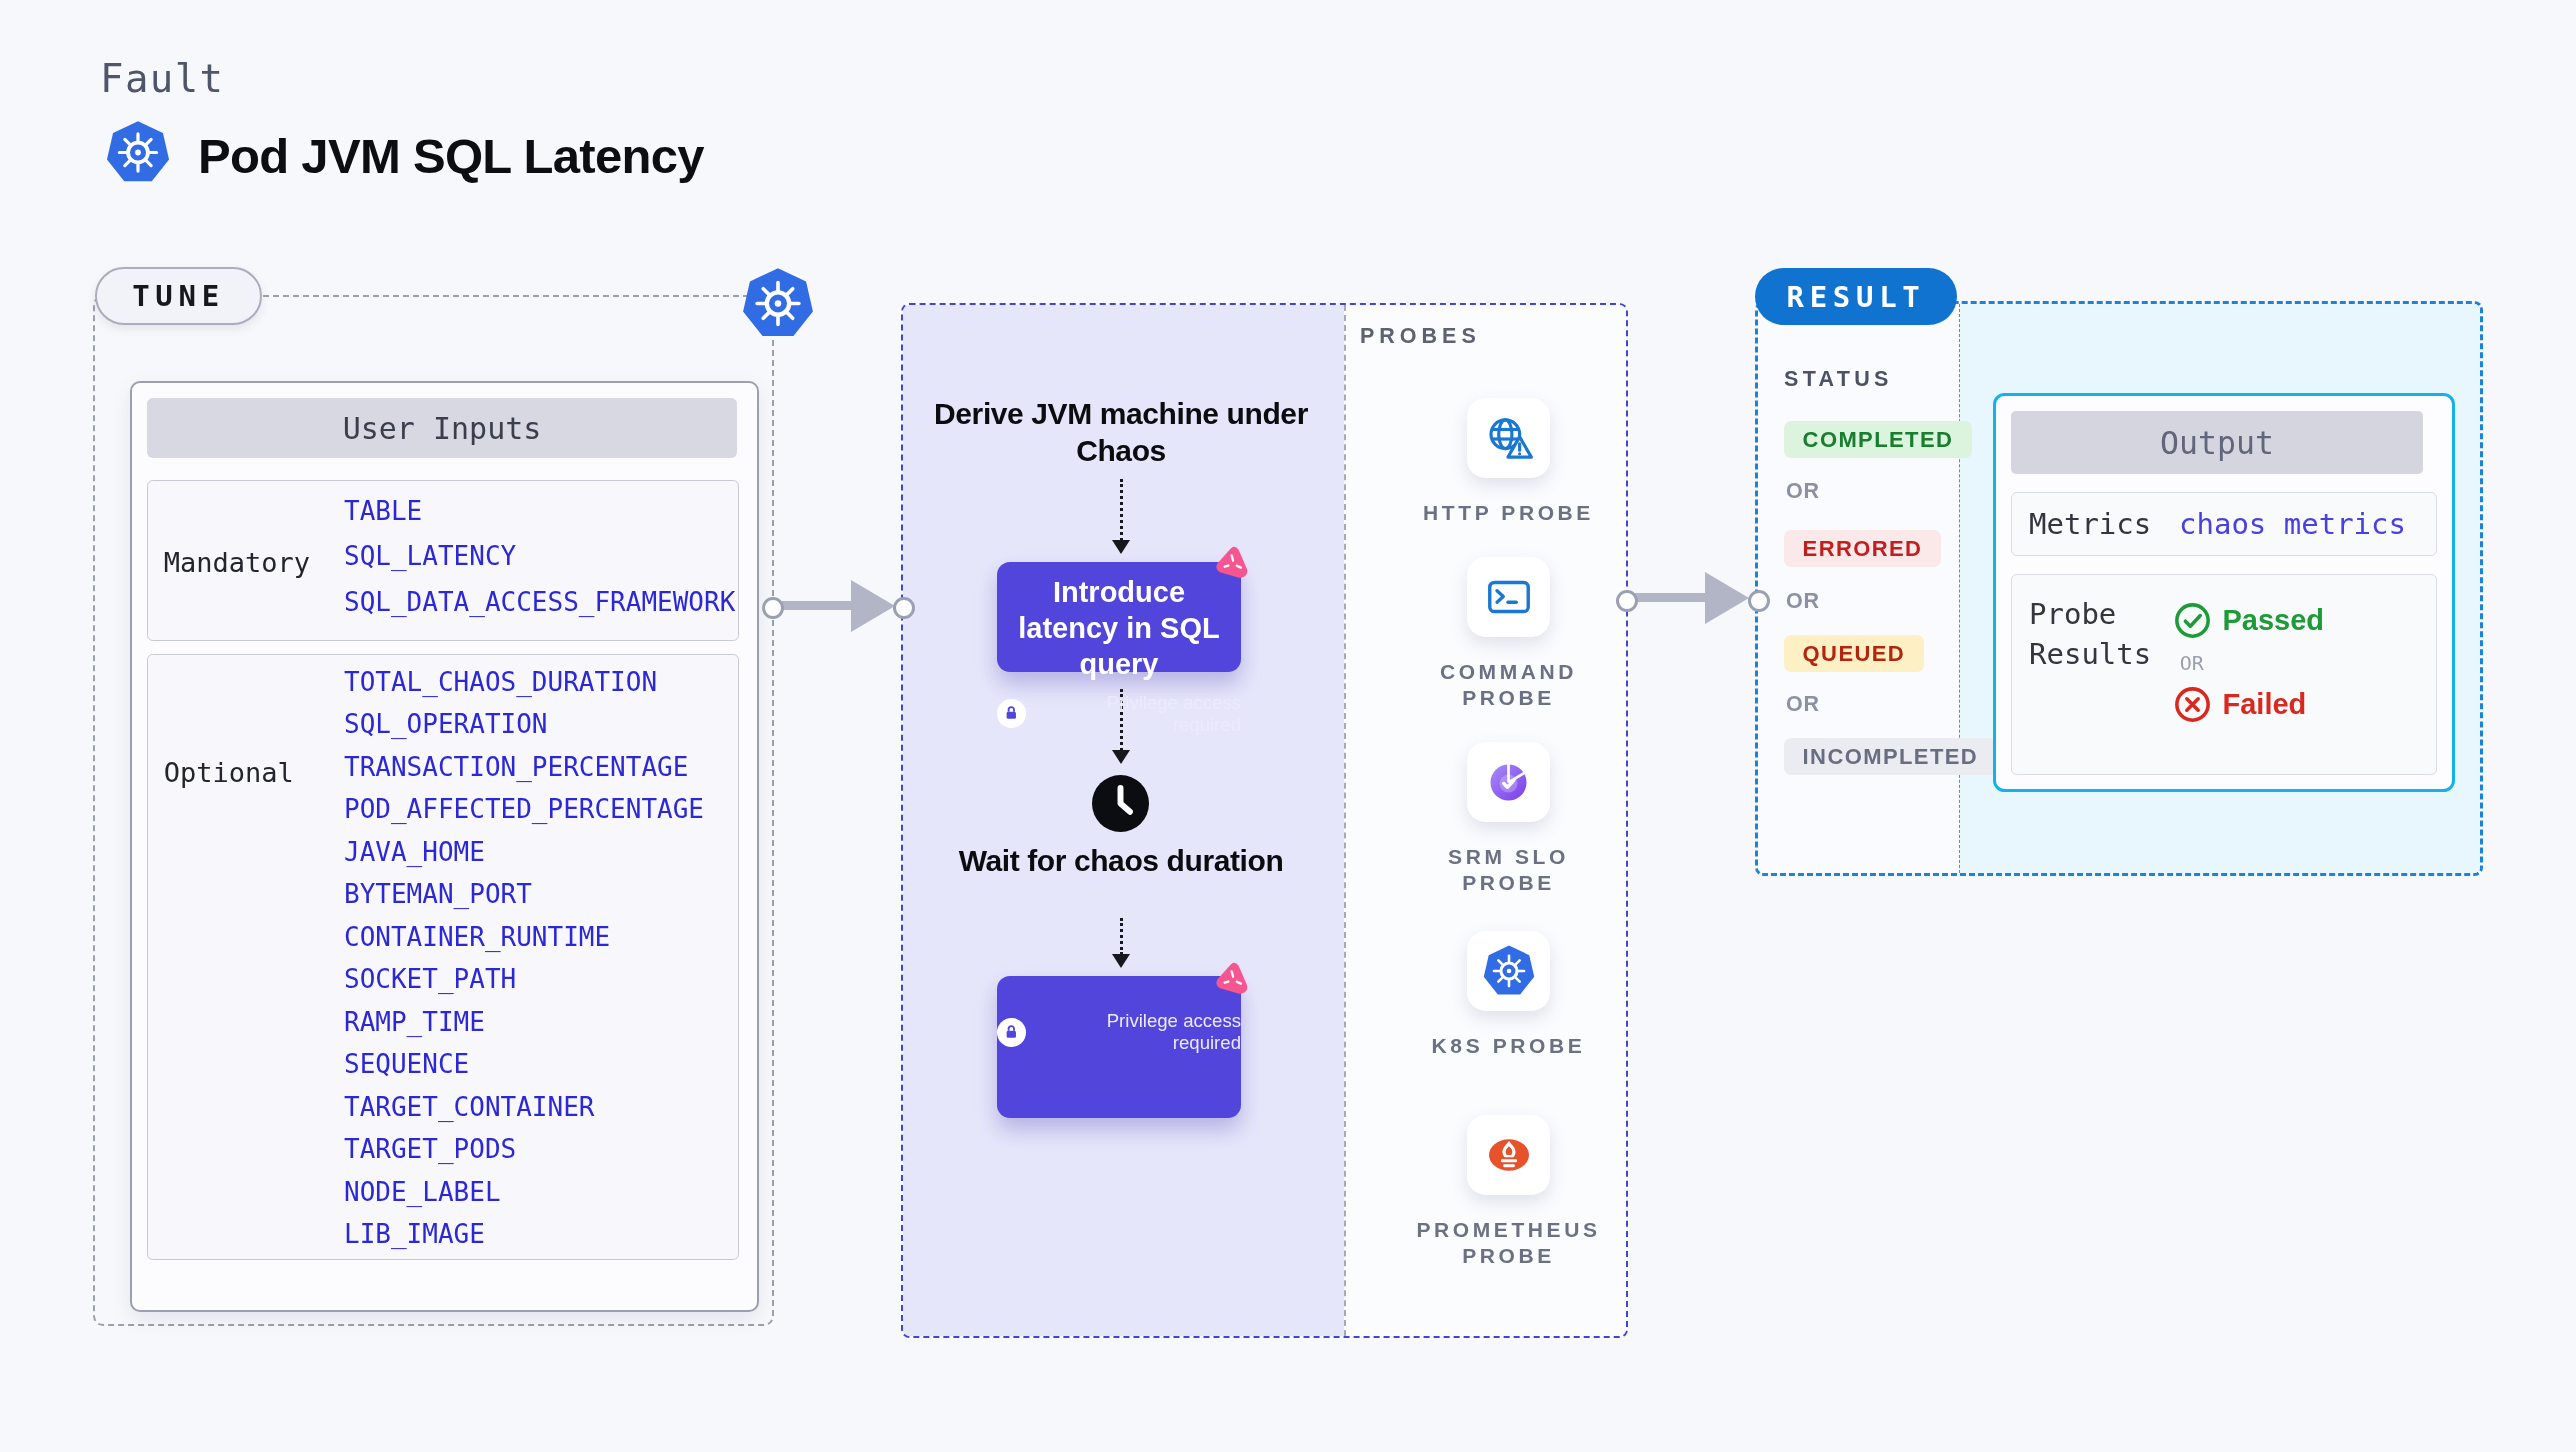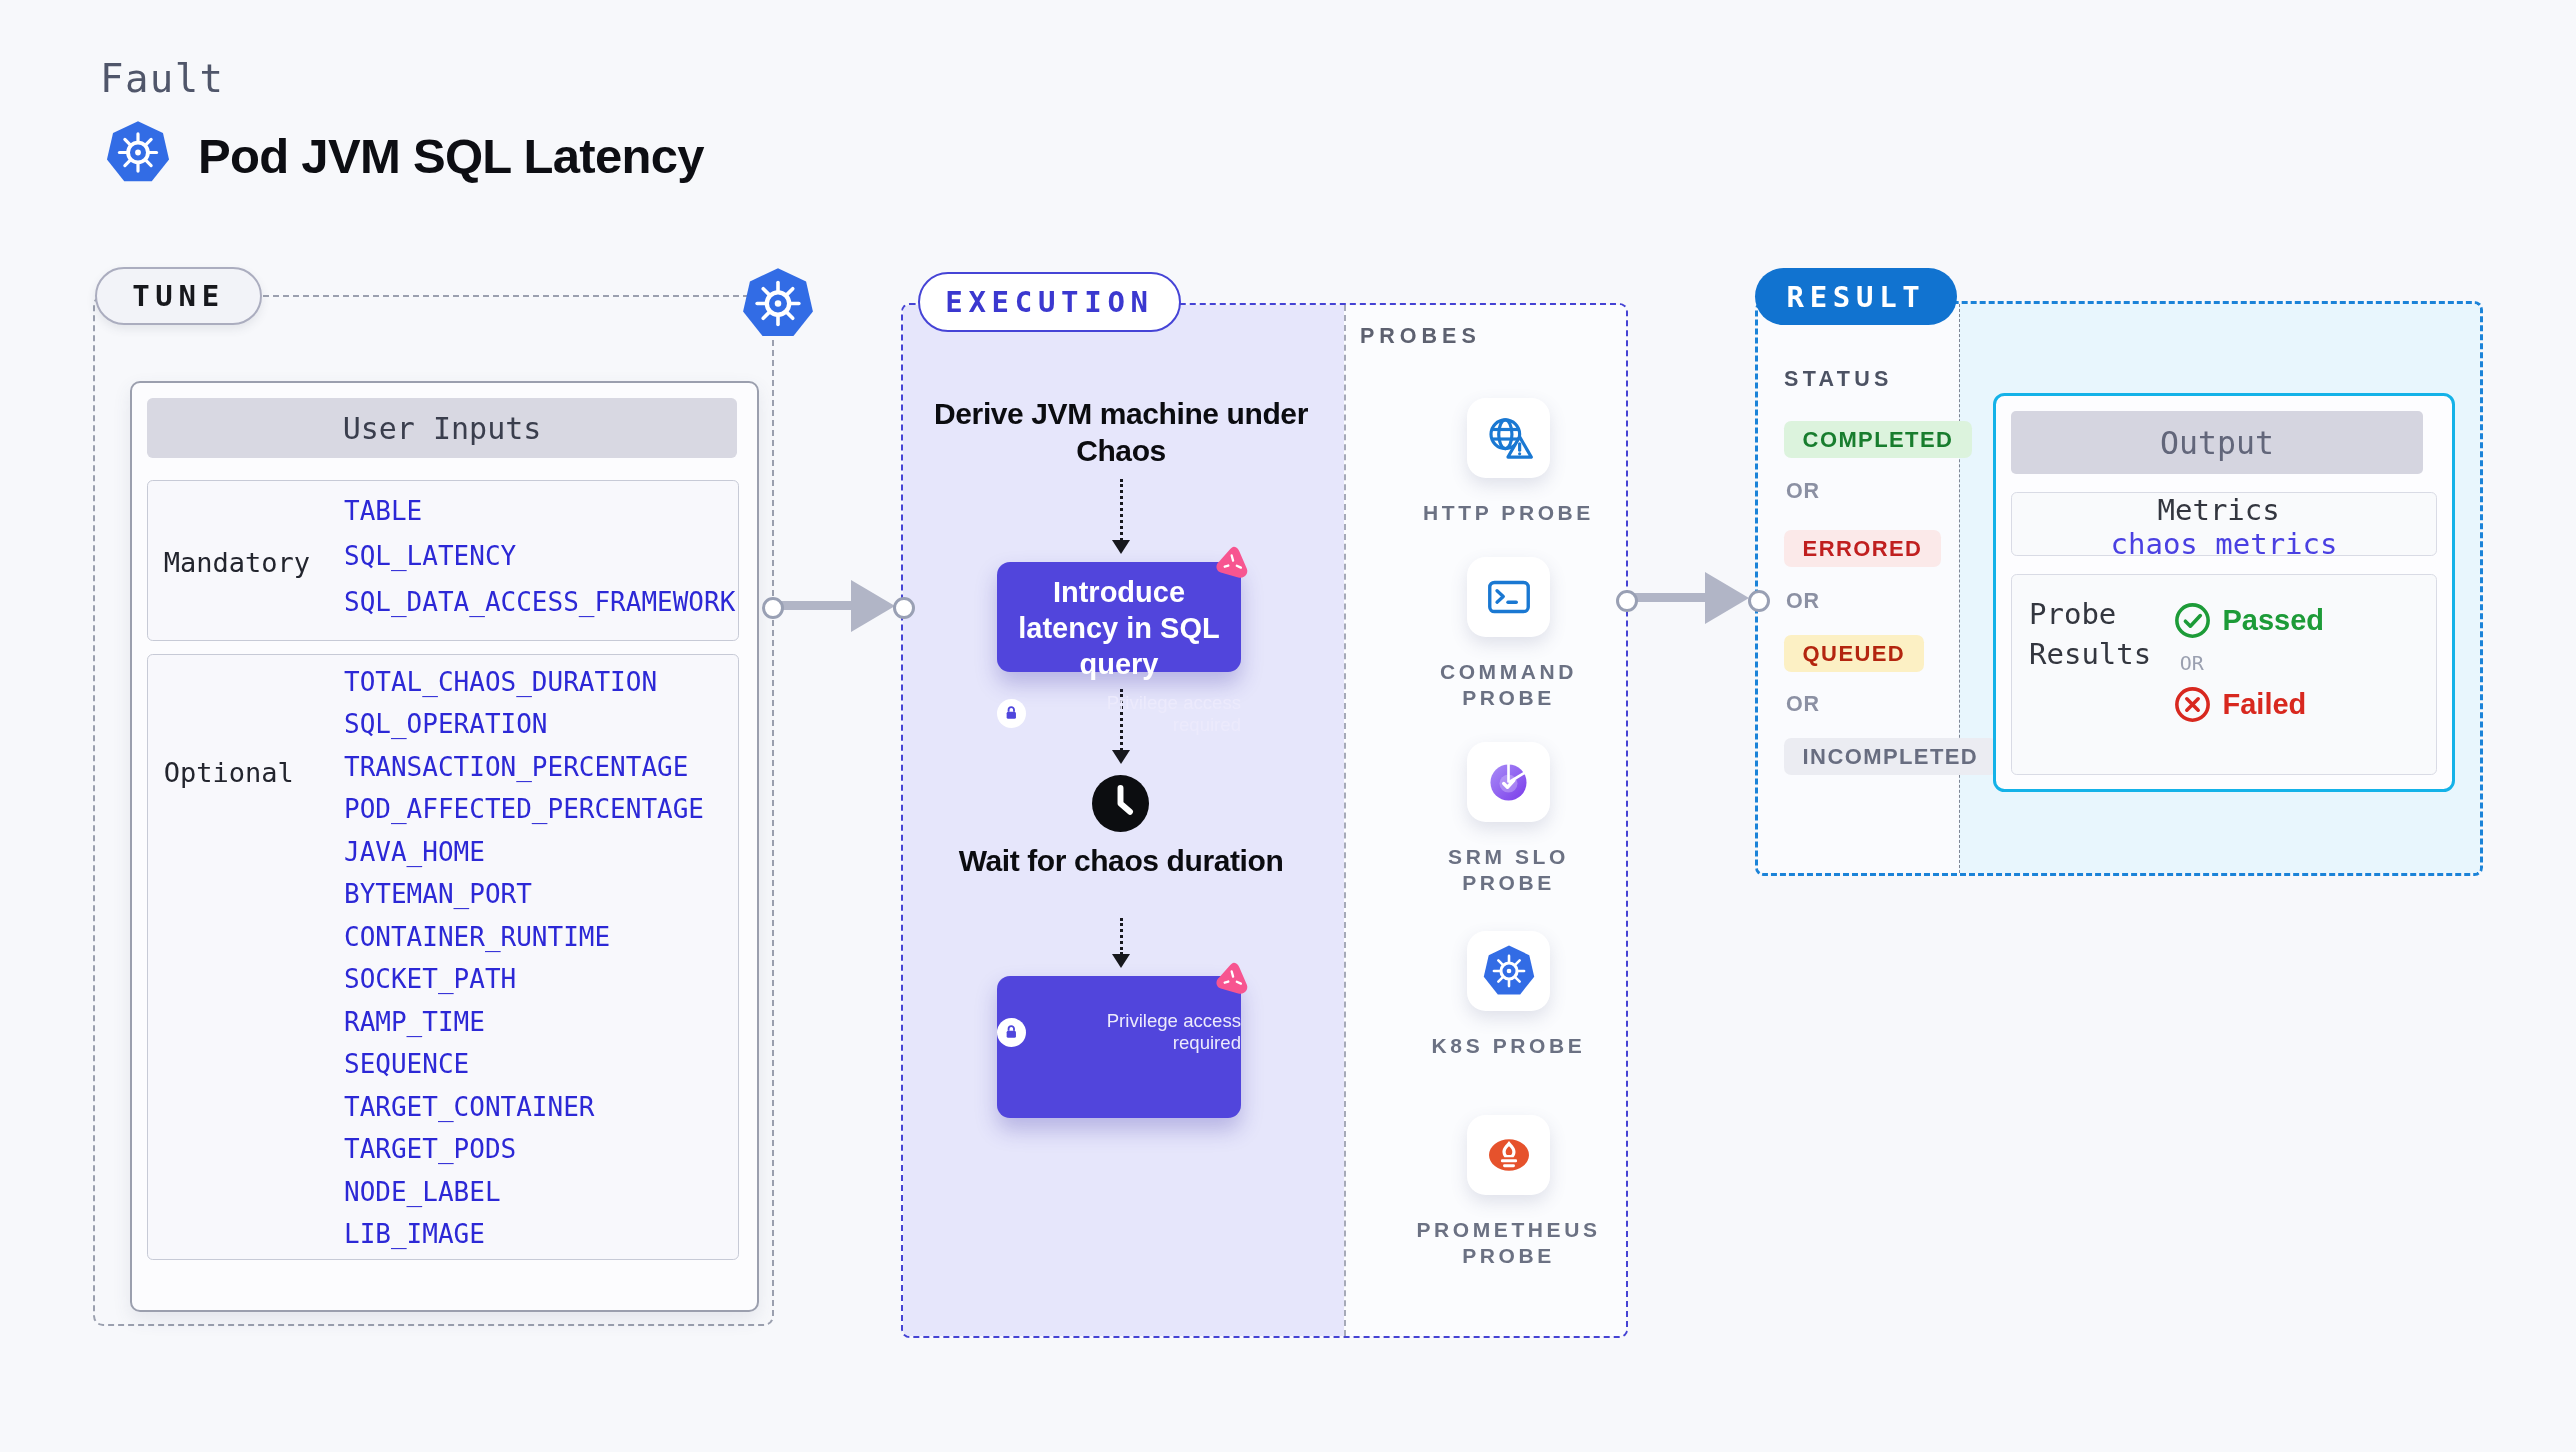--- a/index.html
+++ b/index.html
@@ -92,21 +92,21 @@
   .badge.incompleted{top:738px;background:#ebecf2;color:#686d80;}
   .or-status{position:absolute;left:1786px;font-size:21.5px;font-weight:700;color:#8b90a3;z-index:3;letter-spacing:0.7px;}
 
   
   .output-card{left:1993px;top:393px;width:456px;height:393px;background:#fdfdff;
                border:3.6px solid #14b2e8;border-radius:11.5px;z-index:3;}
   .output-header{position:absolute;left:15px;top:15px;width:412px;height:63px;background:#d5d5e0;
                  border-radius:5px;display:flex;align-items:center;justify-content:center;
                  font-size:31.5px;color:#62667a;}
   .output-row{position:absolute;left:15px;width:426px;background:#f9fafc;border:1.4px solid #d9dbe5;
-              border-radius:5.7px;box-sizing:border-box;flex-direction:column;}
+              border-radius:5.7px;box-sizing:border-box;}
   .row-metrics{top:96px;height:64px;display:flex;align-items:center;}
   .row-metrics .row-label{font-size:29px;color:#33363f;margin-left:17px;width:150px;}
   .metrics-value{font-size:29px;color:#4a40e2;}
   .row-probes{top:178px;height:201px;}
   .row-probes .row-label{position:absolute;left:17px;top:18.6px;font-size:29px;line-height:40px;color:#33363f;width:150px;}
   .pr-col{position:absolute;left:162px;top:27px;display:flex;flex-direction:column;gap:11.5px;}
   .pr-line{display:flex;align-items:center;gap:11.5px;}
   .pr-passed{font-size:29px;font-weight:700;color:#1d9b38;}
   .pr-failed{font-size:29px;font-weight:700;color:#d8281f;}
   .or-output{font-size:20px;color:#9ba0b0;margin-left:5.7px;}
@@ -194,21 +194,20 @@
 
   <div class="node" style="left:762px;top:597px;"></div>
   <div class="shaft" style="left:777px;top:601px;width:82px;"></div>
   <div class="ahead" style="left:851px;top:580px;"></div>
   <div class="node" style="left:893px;top:597px;"></div>
 
   <div class="abs exec-box">
     <div class="exec-purple"></div>
     <div class="exec-probes-bg"></div>
   </div>
-  <div class="abs pill mono pill-exec">EXECUTION</div>
 
   <div class="abs exec-col step-text" style="top:395px;">Derive JVM machine under Chaos</div>
 
   <div class="dotted-arrow" style="left:1120px;top:479px;height:62px;"></div>
 
   <div class="chaos-card" style="top:562px;height:110px;padding-top:11.5px;box-sizing:border-box;">
     <div class="card-title">Introduce latency in SQL query</div>
     <div class="priv-row">
       <span class="lock-circle">
         <svg width="18.6" height="18.6" viewBox="0 0 24 24">

